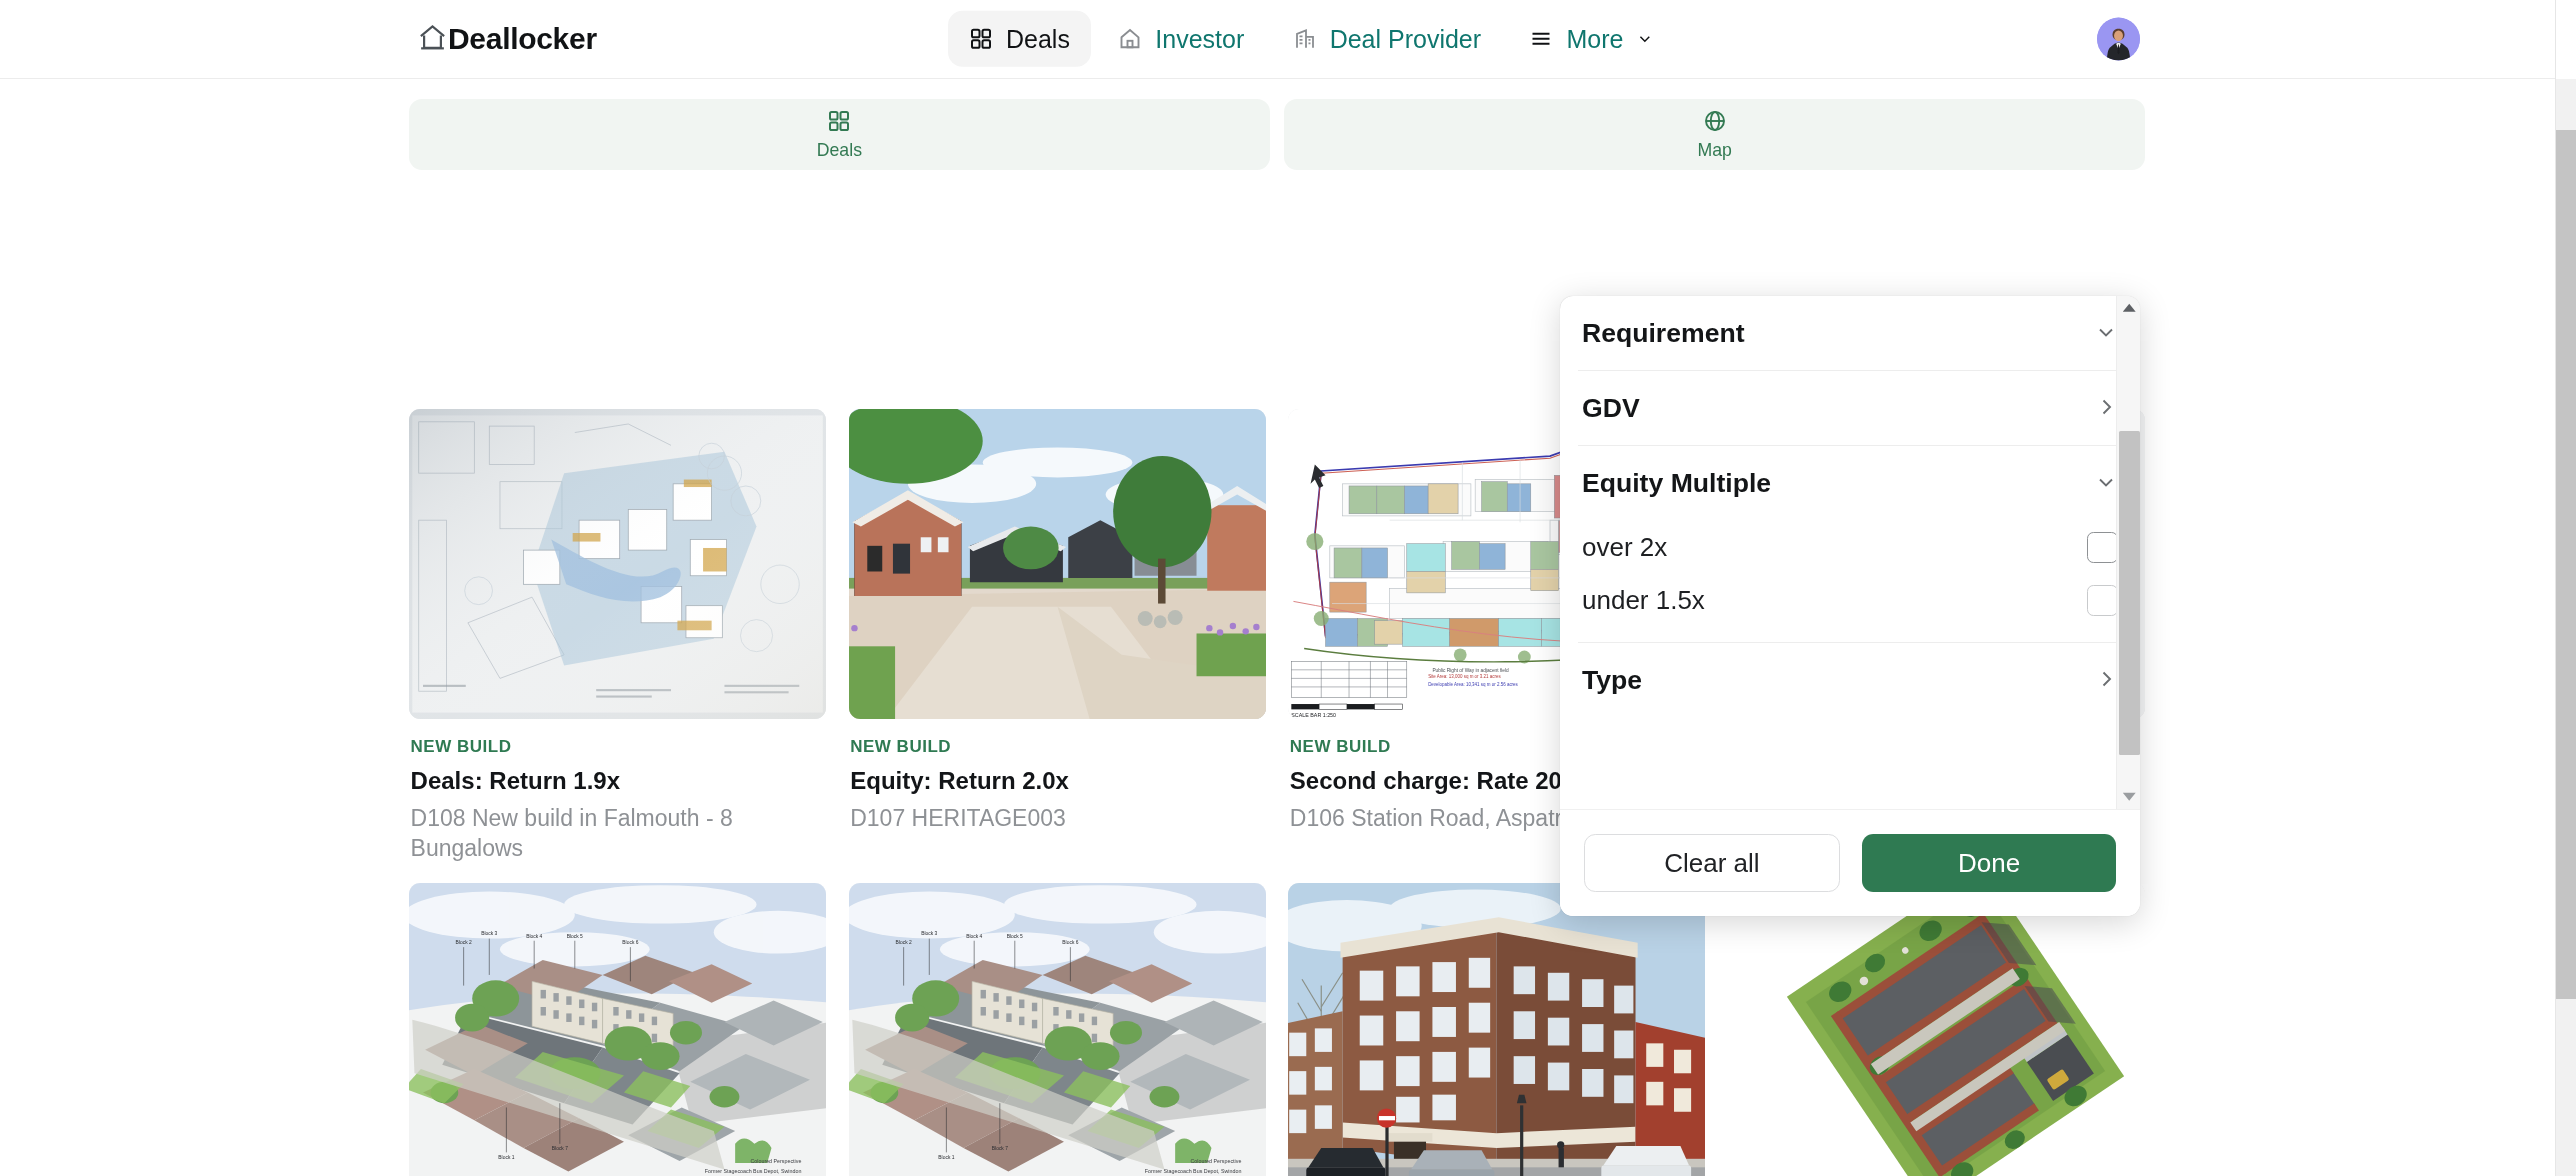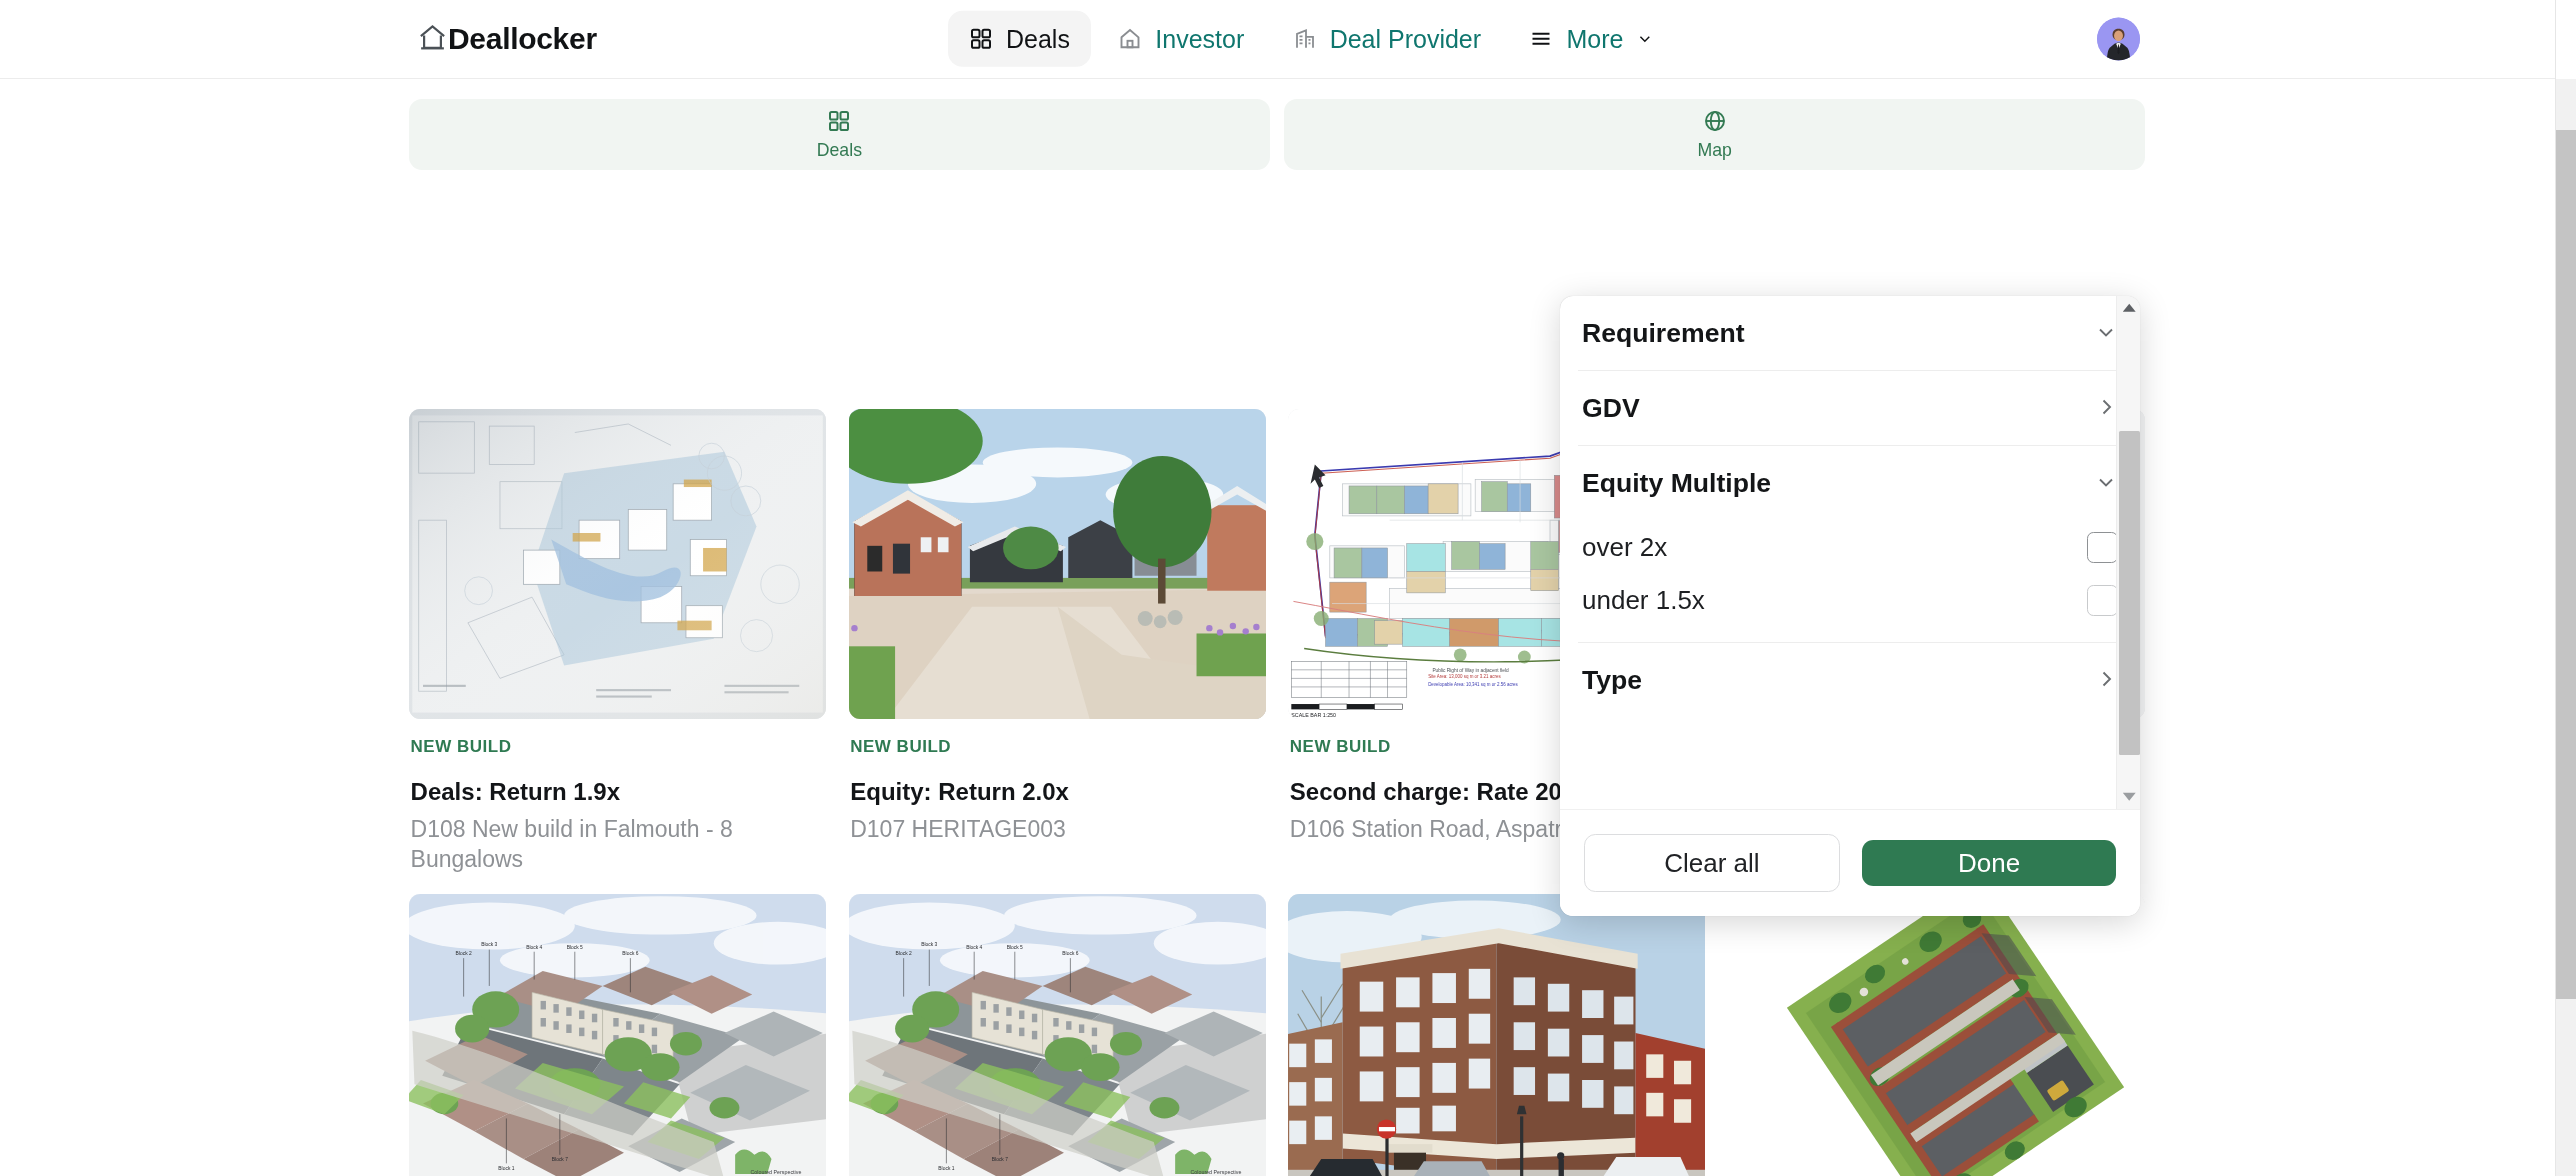--- a/index.html
+++ b/index.html
@@ -73,21 +73,21 @@
   }
   .card { width: 100%; }
   .card-img {
     width: 100%; height: 310px; border-radius: 11.3px; overflow: hidden;
     background: #e8eaec; position: relative;
   }
   .card-img > svg { display: block; width: 100%; height: 100%; }
   .card-body { padding: 17.7px 1.6px 0 1.6px; }
   .card-tag {
     font-size: 17px; font-weight: 600; color: #2f7a52; letter-spacing: 0.5px;
-    margin-bottom: 21px; text-transform: uppercase; white-space: nowrap;
+    margin-bottom: 10px; text-transform: uppercase; white-space: nowrap;
     overflow: hidden;
   }
   .card-title {
     font-size: 24px; font-weight: 700; color: #131518; margin-bottom: 9.7px;
     white-space: nowrap; overflow: hidden;
   }
   .card-sub {
     font-size: 23px; color: #8e9195; line-height: 1.28;
   }
 
@@ -128,21 +128,21 @@
     background: #fff;
     display: flex; align-items: center; gap: 22.5px; padding: 0 24px;
     border-top: 0.8px solid #f0f0f0;
   }
   .btn-clear {
     flex: 1; height: 58px; border-radius: 11.3px; background: #fff;
     border: 0.8px solid #dcdddf; font-size: 26px; color: #202225;
     display: flex; align-items: center; justify-content: center; cursor: pointer;
   }
   .btn-done {
-    flex: 1; height: 46px; border-radius: 11.3px; background: #2f7a52;
+    flex: 1; height: 58px; border-radius: 11.3px; background: #2f7a52;
     border: none; font-size: 26px; color: #ffffff; font-weight: 500;
     display: flex; align-items: center; justify-content: center; cursor: pointer;
   }
 
   
   .fp-sbar {
     position: absolute; right: 0; top: 0; width: 24px; height: 513px;
     background: #f6f6f6; border-left: 0.8px solid #ededed;
   }
   .fp-sbar .arr { position: absolute; left: 0; width: 24px; height: 21px;

